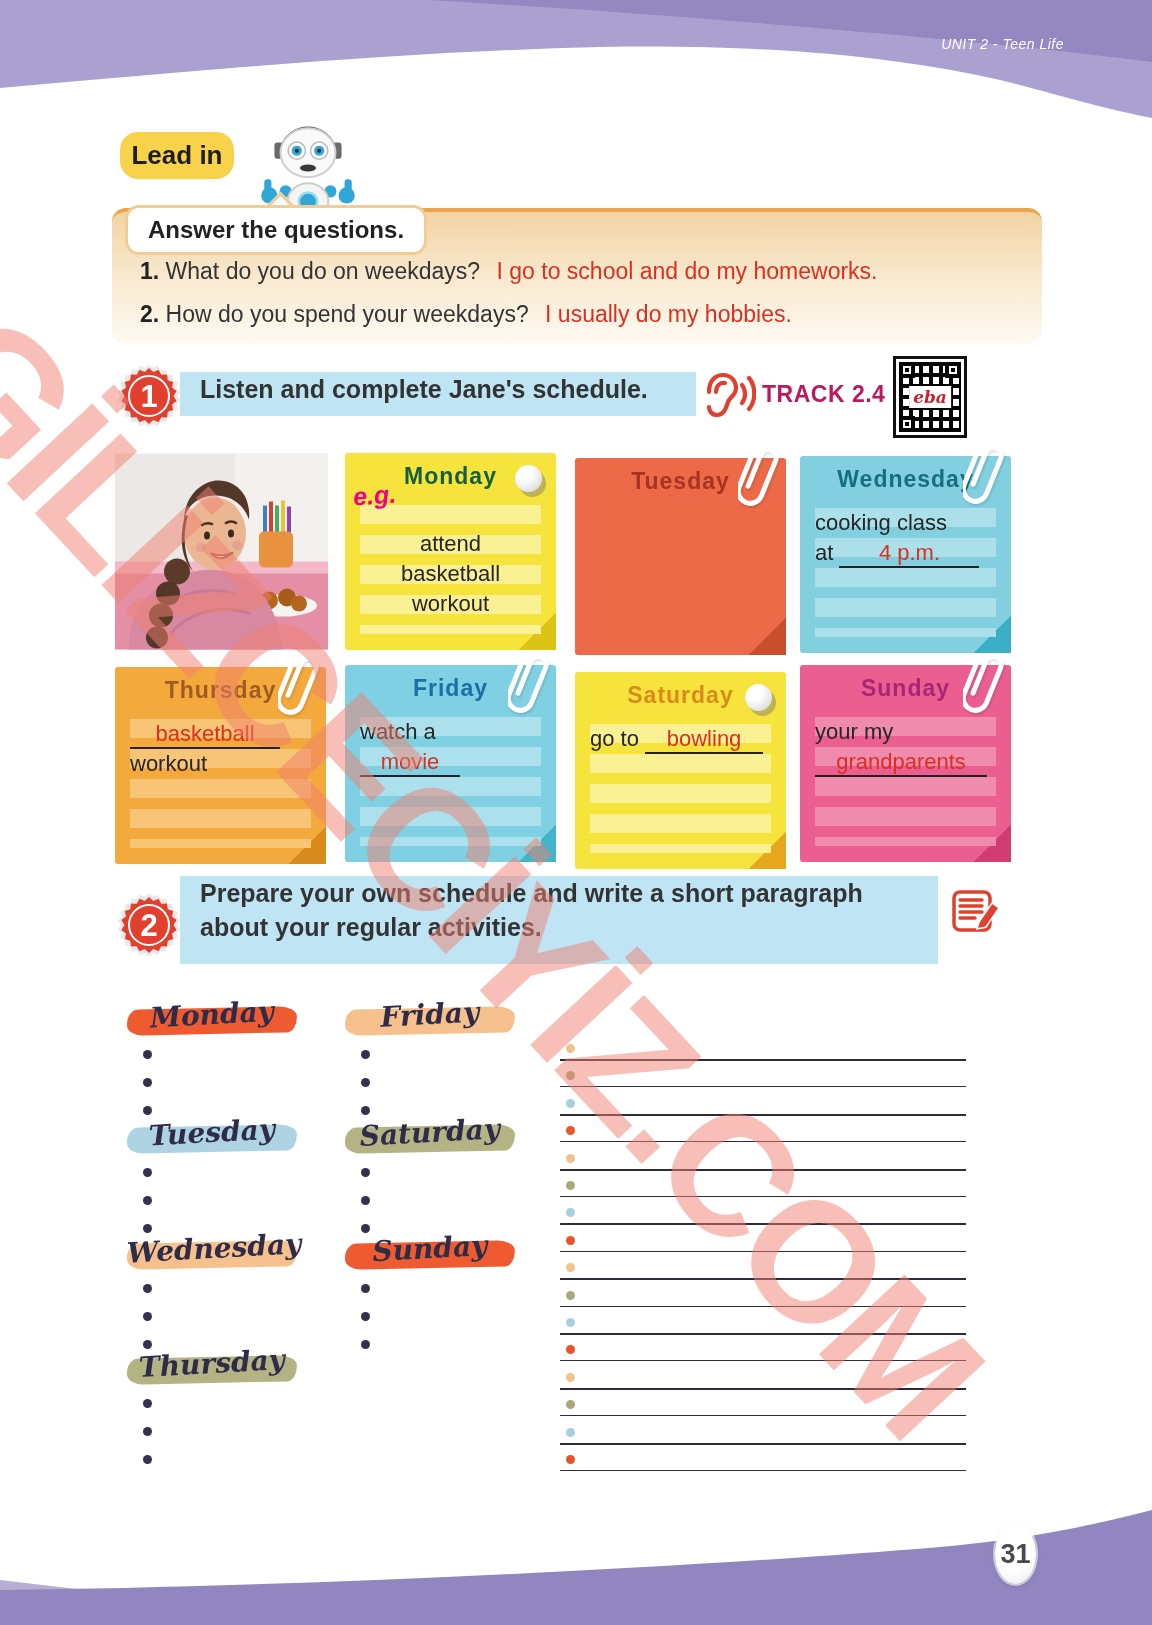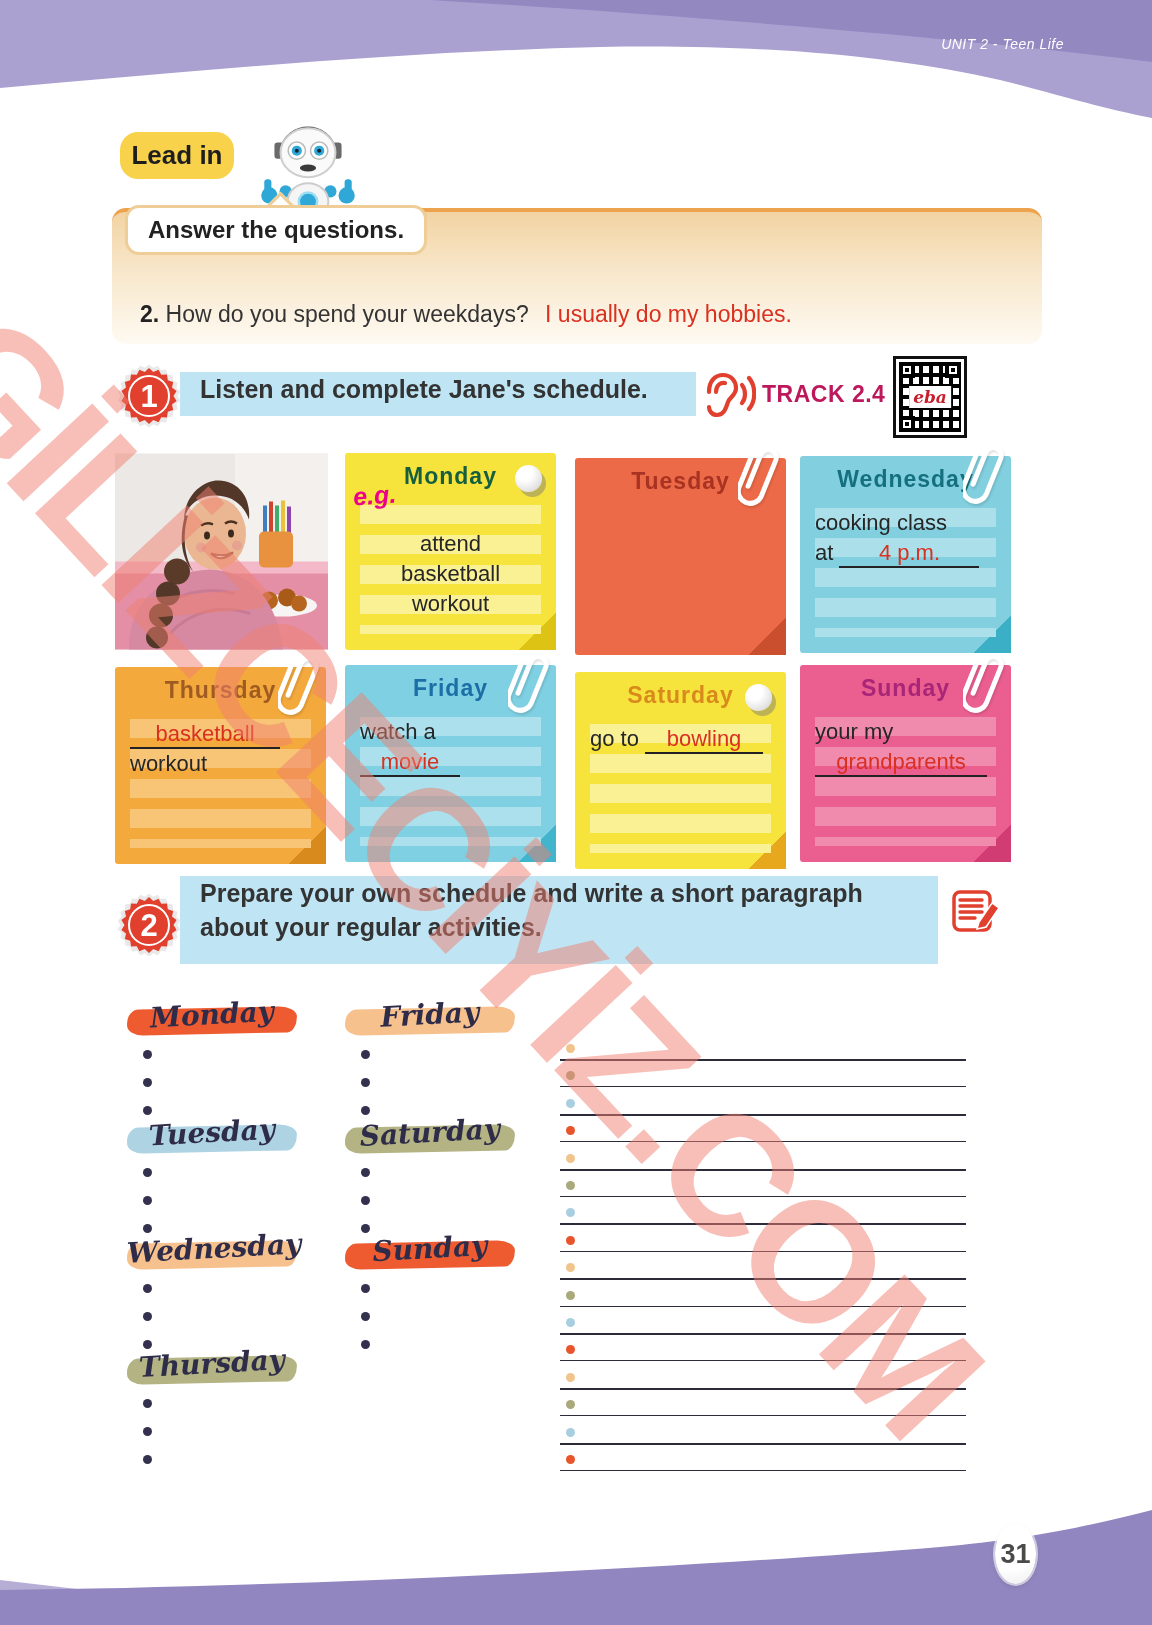--- a/index.html
+++ b/index.html
@@ -133,20 +133,25 @@
     <rect x="12" y="70" width="7" height="12" rx="3" fill="#2fa8d8"></rect>
     <circle cx="17" cy="86" r="8" fill="#2fa8d8"></circle>
     <rect x="91" y="70" width="7" height="12" rx="3" fill="#2fa8d8"></rect>
     <circle cx="93" cy="86" r="8" fill="#2fa8d8"></circle>
   </svg>
 
   <div class="answer-panel"></div>
   <div class="answer-tail"></div>
   <div class="answer-pill">Answer the questions.</div>
 
+  <div class="question" style="top:258px;">
+    <span class="q-num">1.</span>
+    <span>What do you do on weekdays?</span>
+    <span class="q-answer">I go to school and do my homeworks.</span>
+  </div>
   <div class="question" style="top:301px;">
     <span class="q-num">2.</span>
     <span>How do you spend your weekdays?</span>
     <span class="q-answer">I usually do my hobbies.</span>
   </div>
 
   <svg class="act-badge" style="left:117px;top:364px;" viewBox="0 0 64 64">
     <polygon class="star-outer" fill="#e9e9e9" points="32.0,0.5 36.1,3.8 40.9,1.8 43.8,6.1 49.0,5.5 50.7,10.5 55.8,11.4 56.0,16.6 60.7,18.9 59.3,24.0 63.2,27.5 60.5,32.0 63.2,36.5 59.3,40.0 60.7,45.1 56.0,47.4 55.8,52.6 50.7,53.5 49.0,58.5 43.8,57.9 40.9,62.2 36.1,60.2 32.0,63.5 27.9,60.2 23.1,62.2 20.2,57.9 15.0,58.5 13.3,53.5 8.2,52.6 8.0,47.4 3.3,45.1 4.7,40.0 0.8,36.5 3.5,32.0 0.8,27.5 4.7,24.0 3.3,18.9 8.0,16.6 8.2,11.4 13.3,10.5 15.0,5.5 20.2,6.1 23.1,1.8 27.9,3.8"></polygon>
     <polygon class="star-inner" fill="#e2402f" points="32.0,4.0 36.3,7.9 41.6,5.7 44.3,10.8 50.0,10.6 50.8,16.3 56.2,18.0 55.0,23.6 59.6,27.1 56.5,32.0 59.6,36.9 55.0,40.4 56.2,46.0 50.8,47.7 50.0,53.4 44.3,53.2 41.6,58.3 36.3,56.1 32.0,60.0 27.7,56.1 22.4,58.3 19.7,53.2 14.0,53.4 13.2,47.7 7.8,46.0 9.0,40.4 4.4,36.9 7.5,32.0 4.4,27.1 9.0,23.6 7.8,18.0 13.2,16.3 14.0,10.6 19.8,10.8 22.4,5.7 27.7,7.9"></polygon>
     <circle cx="32" cy="32" r="20" fill="none" stroke="#fff" stroke-width="2"></circle>

